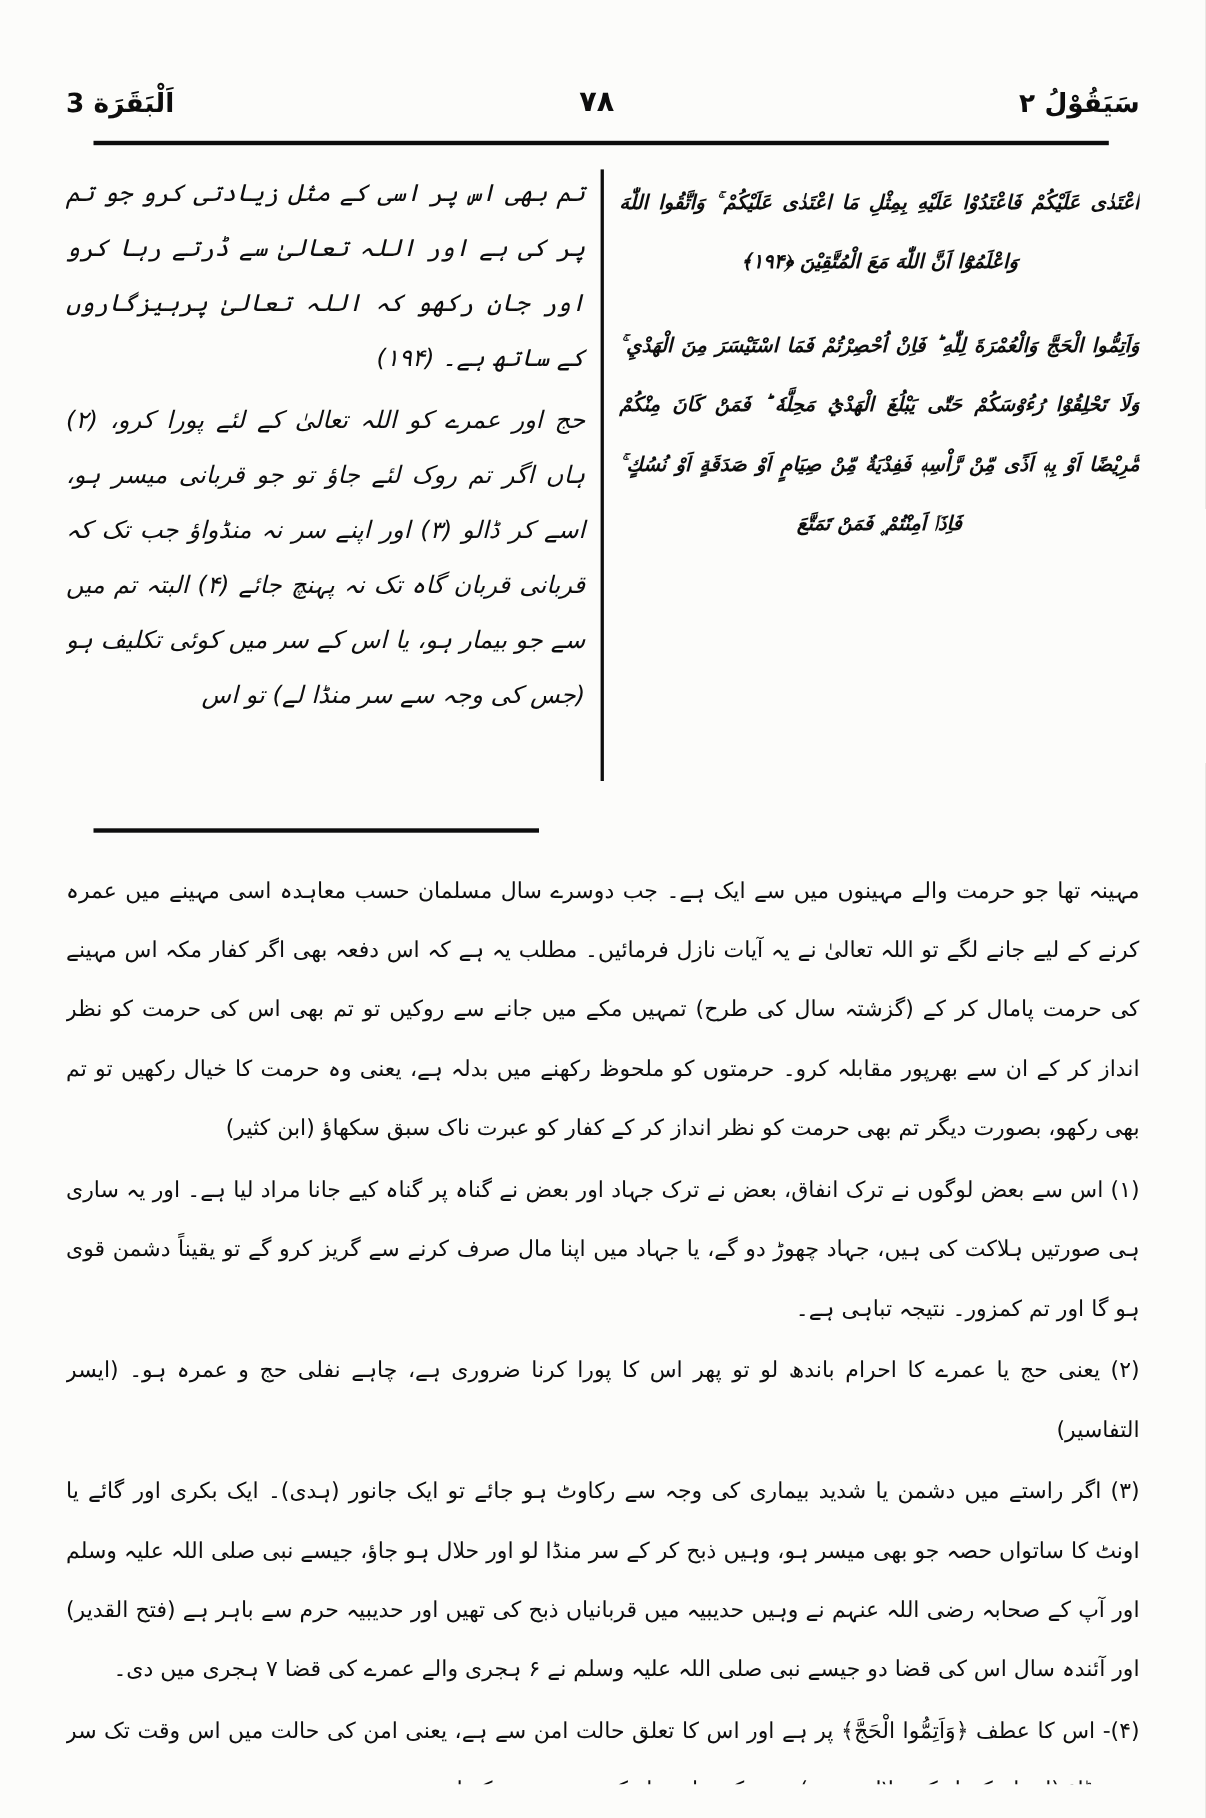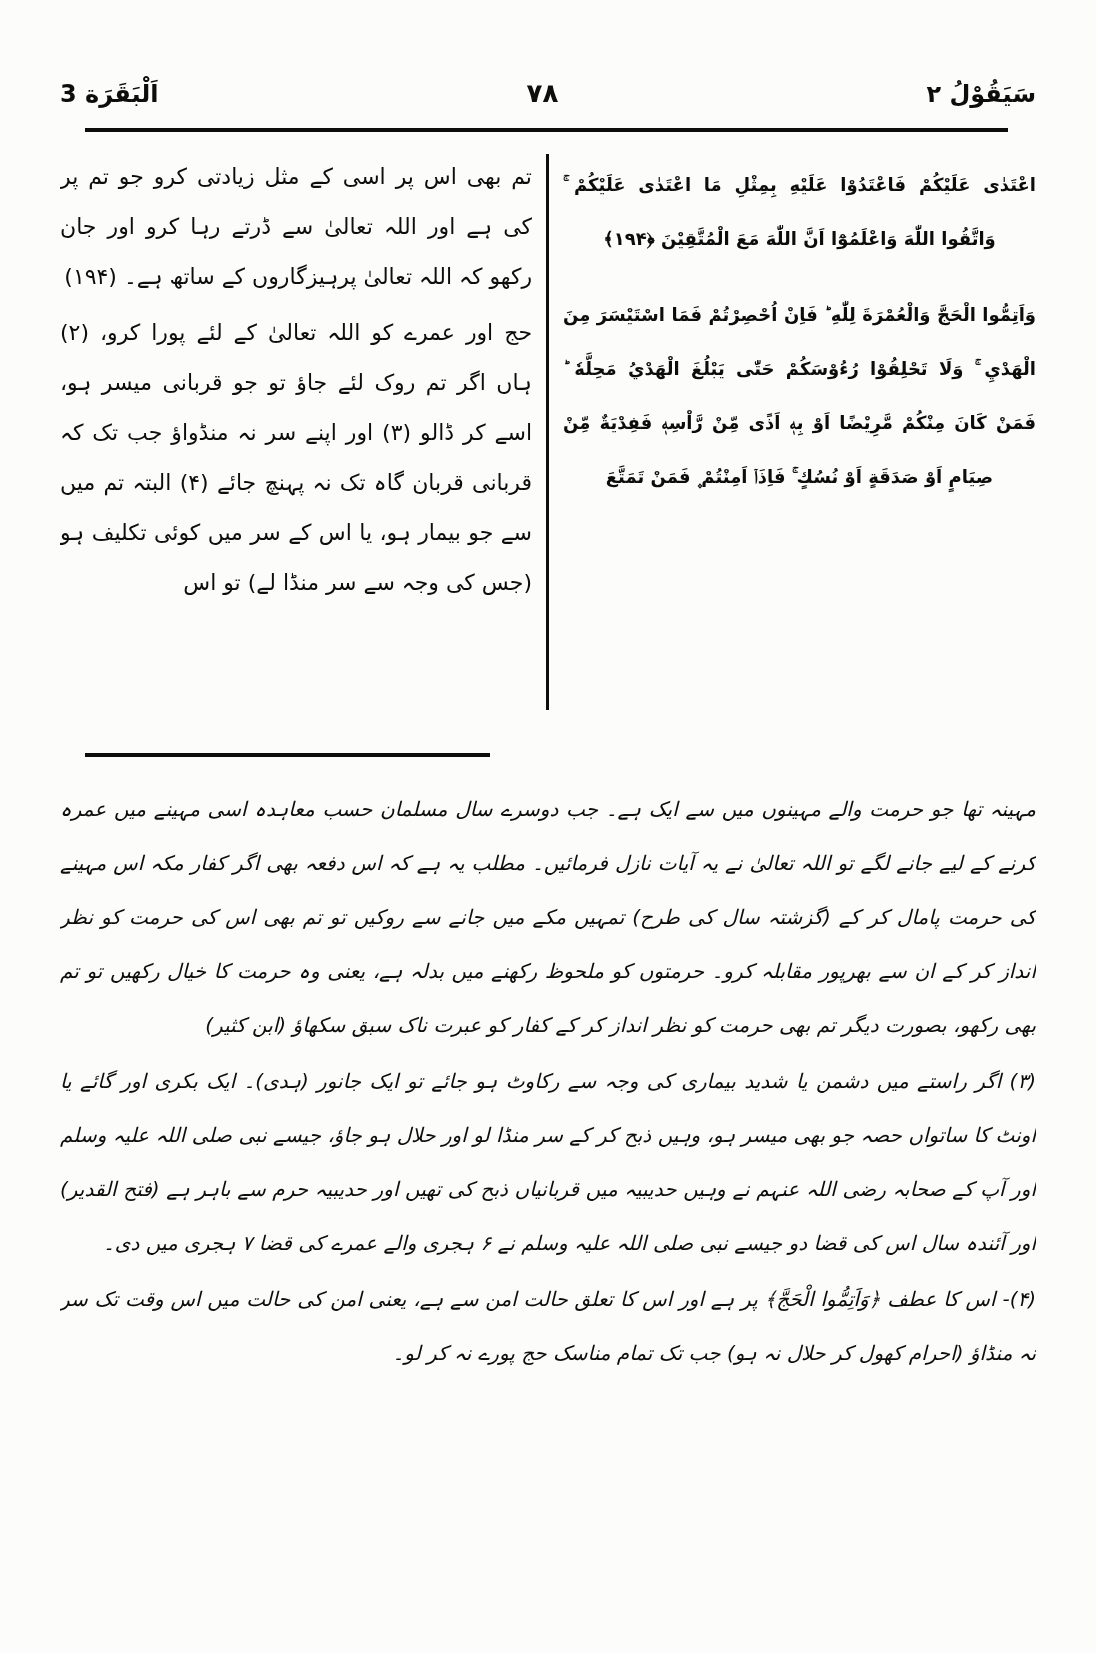--- a/index.html
+++ b/index.html
@@ -36,20 +36,21 @@
   }
 
   
   .main {
     position: absolute;
     top: 152px; left: 60px;
     width: 976px; height: 568px;
     display: flex;
     direction: ltr;
     overflow: hidden;
+    font-style: italic;
   }
   .urdu-col {
     width: 472px;
     direction: rtl;
     font-size: 22px;
     line-height: 50px;
     text-align: justify;
   }
   .urdu-col p { margin-bottom: 6px; }
   .col-divider {
@@ -82,21 +83,21 @@
   .footnotes {
     position: absolute;
     top: 782px; left: 60px;
     width: 976px; height: 840px;
     direction: rtl;
     font-size: 20px;
     line-height: 54px;
     text-align: justify;
     overflow: hidden;
   }
-  .footnotes p { margin-bottom: 2px; font-style: italic; }
+  .footnotes p { margin-bottom: 2px; }
 </style>
 </head>
 <body>
 
 <div class="page">
 
   <div class="header">
     <span class="juz-label">سَيَقُوْلُ ۲</span>
     <span class="page-number">۷۸</span>
     <span class="surah-label">اَلْبَقَرَة 3</span>
@@ -114,17 +115,19 @@
     <section class="arabic-col">
       <p class="verse-block">اعْتَدٰى عَلَيْكُمْ فَاعْتَدُوْا عَلَيْهِ بِمِثْلِ مَا اعْتَدٰى عَلَيْكُمْ ۚ وَاتَّقُوا اللّٰهَ وَاعْلَمُوْٓا اَنَّ اللّٰهَ مَعَ الْمُتَّقِيْنَ ﴿۱۹۴﴾</p>
       <p class="verse-block">وَاَتِمُّوا الْحَجَّ وَالْعُمْرَةَ لِلّٰهِ ؕ فَاِنْ اُحْصِرْتُمْ فَمَا اسْتَيْسَرَ مِنَ الْهَدْيِ ۚ وَلَا تَحْلِقُوْا رُءُوْسَكُمْ حَتّٰى يَبْلُغَ الْهَدْيُ مَحِلَّهٗ ؕ فَمَنْ كَانَ مِنْكُمْ مَّرِيْضًا اَوْ بِهٖ اَذًى مِّنْ رَّاْسِهٖ فَفِدْيَةٌ مِّنْ صِيَامٍ اَوْ صَدَقَةٍ اَوْ نُسُكٍ ۚ فَاِذَاۤ اَمِنْتُمْ ۪ فَمَنْ تَمَتَّعَ</p>
     </section>
   </div>
 
   <div class="footnote-rule"></div>
 
   <section class="footnotes">
     <p>مہینہ تھا جو حرمت والے مہینوں میں سے ایک ہے۔ جب دوسرے سال مسلمان حسب معاہدہ اسی مہینے میں عمرہ کرنے کے لیے جانے لگے تو اللہ تعالیٰ نے یہ آیات نازل فرمائیں۔ مطلب یہ ہے کہ اس دفعہ بھی اگر کفار مکہ اس مہینے کی حرمت پامال کر کے (گزشتہ سال کی طرح) تمہیں مکے میں جانے سے روکیں تو تم بھی اس کی حرمت کو نظر انداز کر کے ان سے بھرپور مقابلہ کرو۔ حرمتوں کو ملحوظ رکھنے میں بدلہ ہے، یعنی وہ حرمت کا خیال رکھیں تو تم بھی رکھو، بصورت دیگر تم بھی حرمت کو نظر انداز کر کے کفار کو عبرت ناک سبق سکھاؤ (ابن کثیر)</p>
+    <p>(۱) اس سے بعض لوگوں نے ترک انفاق، بعض نے ترک جہاد اور بعض نے گناہ پر گناہ کیے جانا مراد لیا ہے۔ اور یہ ساری ہی صورتیں ہلاکت کی ہیں، جہاد چھوڑ دو گے، یا جہاد میں اپنا مال صرف کرنے سے گریز کرو گے تو یقیناً دشمن قوی ہو گا اور تم کمزور۔ نتیجہ تباہی ہے۔</p>
+    <p>(۲) یعنی حج یا عمرے کا احرام باندھ لو تو پھر اس کا پورا کرنا ضروری ہے، چاہے نفلی حج و عمرہ ہو۔ (ایسر التفاسیر)</p>
     <p>(۳) اگر راستے میں دشمن یا شدید بیماری کی وجہ سے رکاوٹ ہو جائے تو ایک جانور (ہدی)۔ ایک بکری اور گائے یا اونٹ کا ساتواں حصہ جو بھی میسر ہو، وہیں ذبح کر کے سر منڈا لو اور حلال ہو جاؤ، جیسے نبی صلی اللہ علیہ وسلم اور آپ کے صحابہ رضی اللہ عنہم نے وہیں حدیبیہ میں قربانیاں ذبح کی تھیں اور حدیبیہ حرم سے باہر ہے (فتح القدیر) اور آئندہ سال اس کی قضا دو جیسے نبی صلی اللہ علیہ وسلم نے ۶ ہجری والے عمرے کی قضا ۷ ہجری میں دی۔</p>
     <p>(۴)- اس کا عطف ﴿وَاَتِمُّوا الْحَجَّ﴾ پر ہے اور اس کا تعلق حالت امن سے ہے، یعنی امن کی حالت میں اس وقت تک سر نہ منڈاؤ (احرام کھول کر حلال نہ ہو) جب تک تمام مناسک حج پورے نہ کر لو۔</p>
   </section>
 
 </div>
 
 </body></html>

